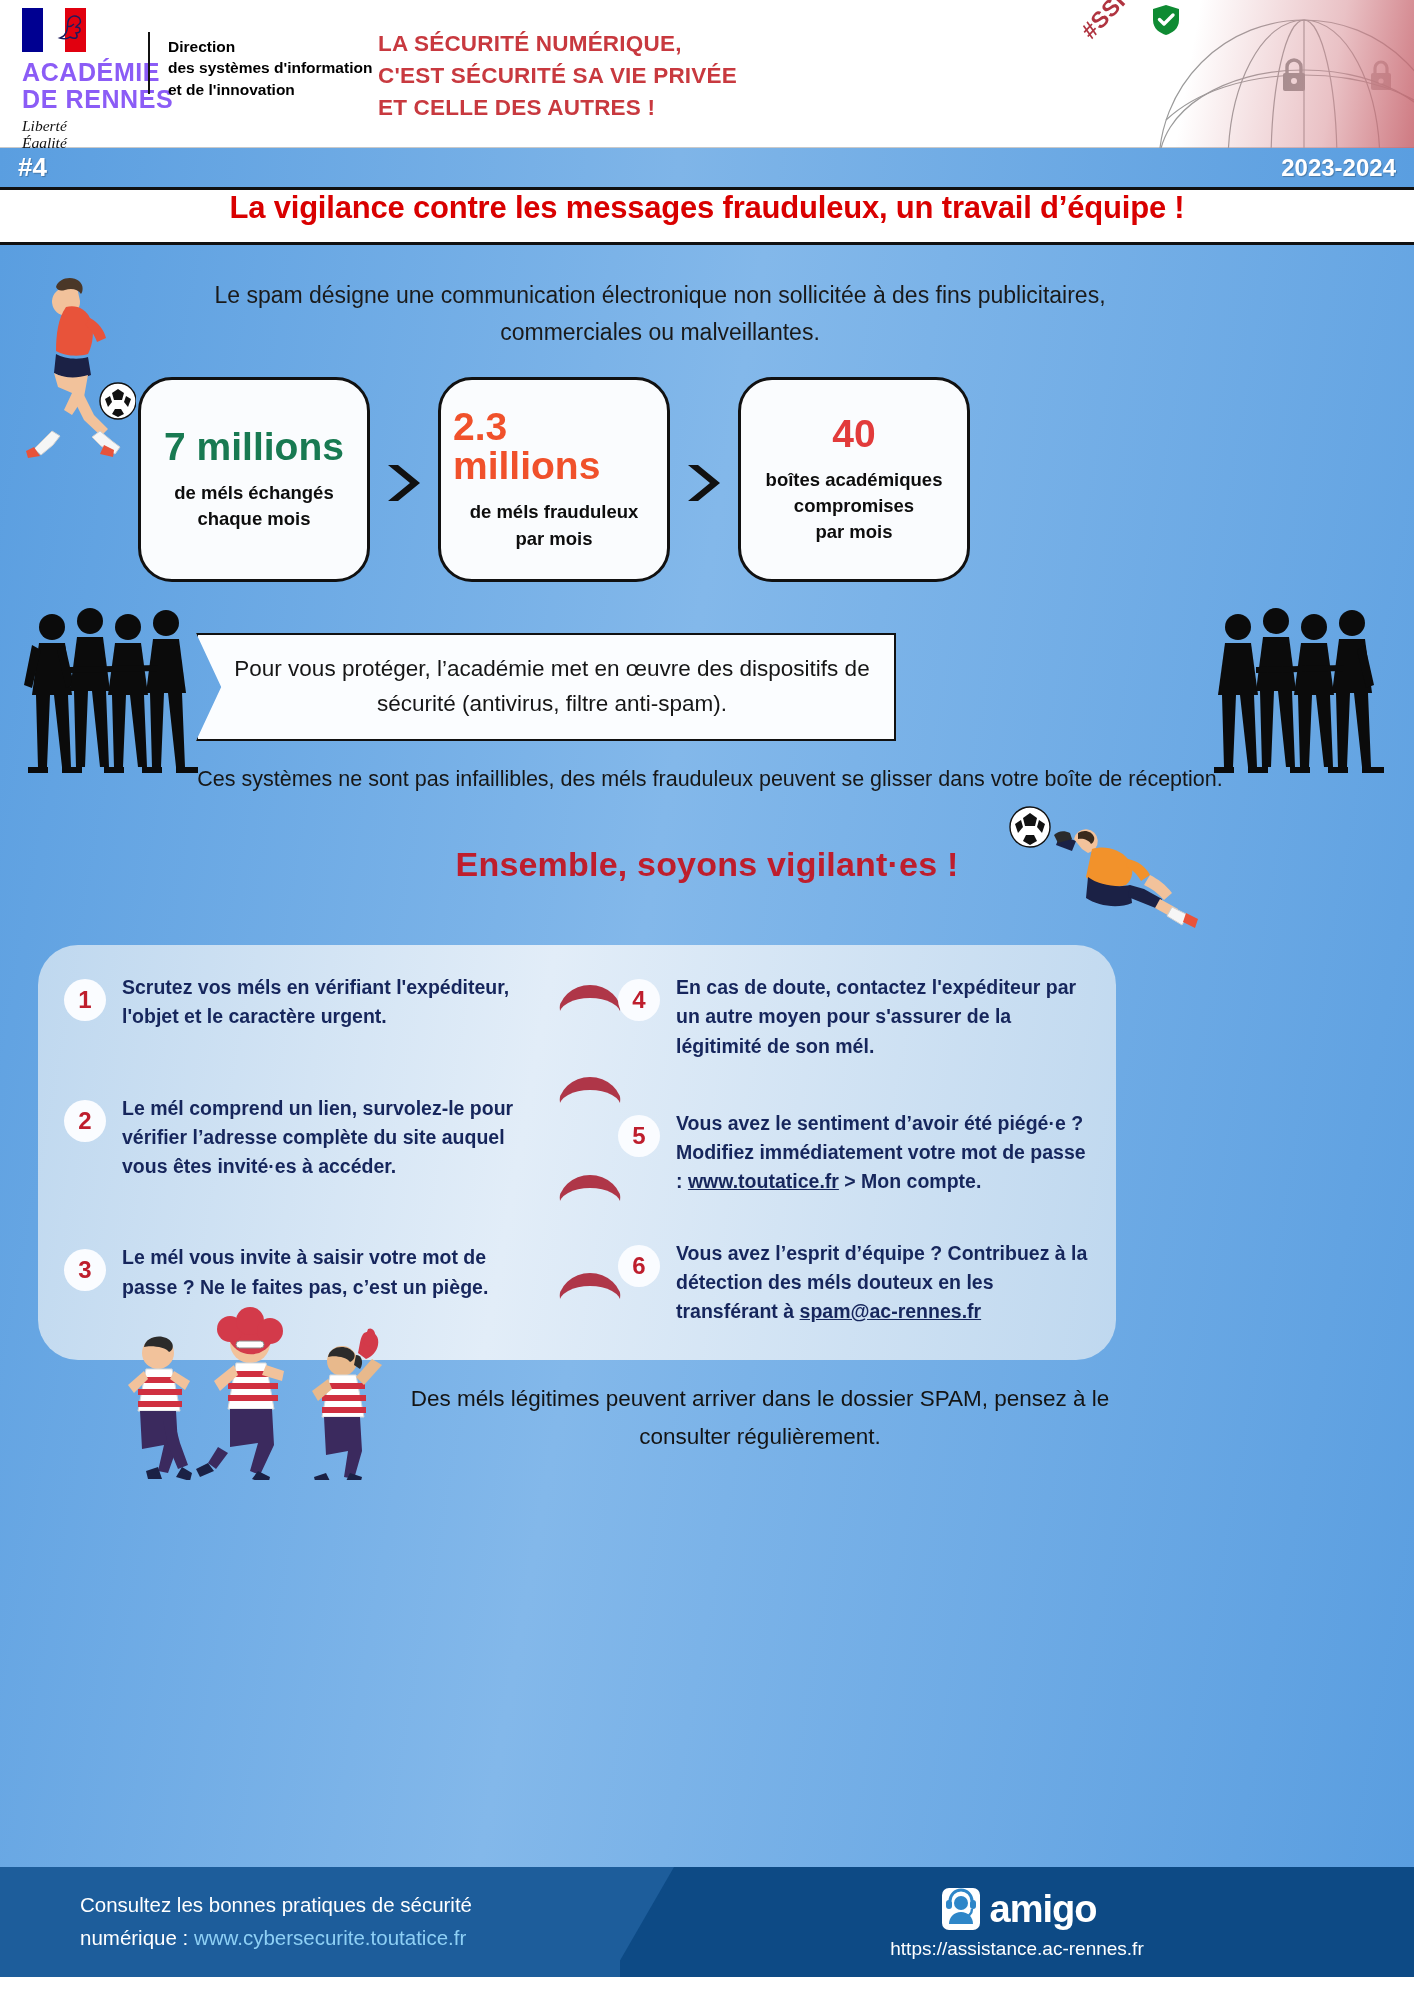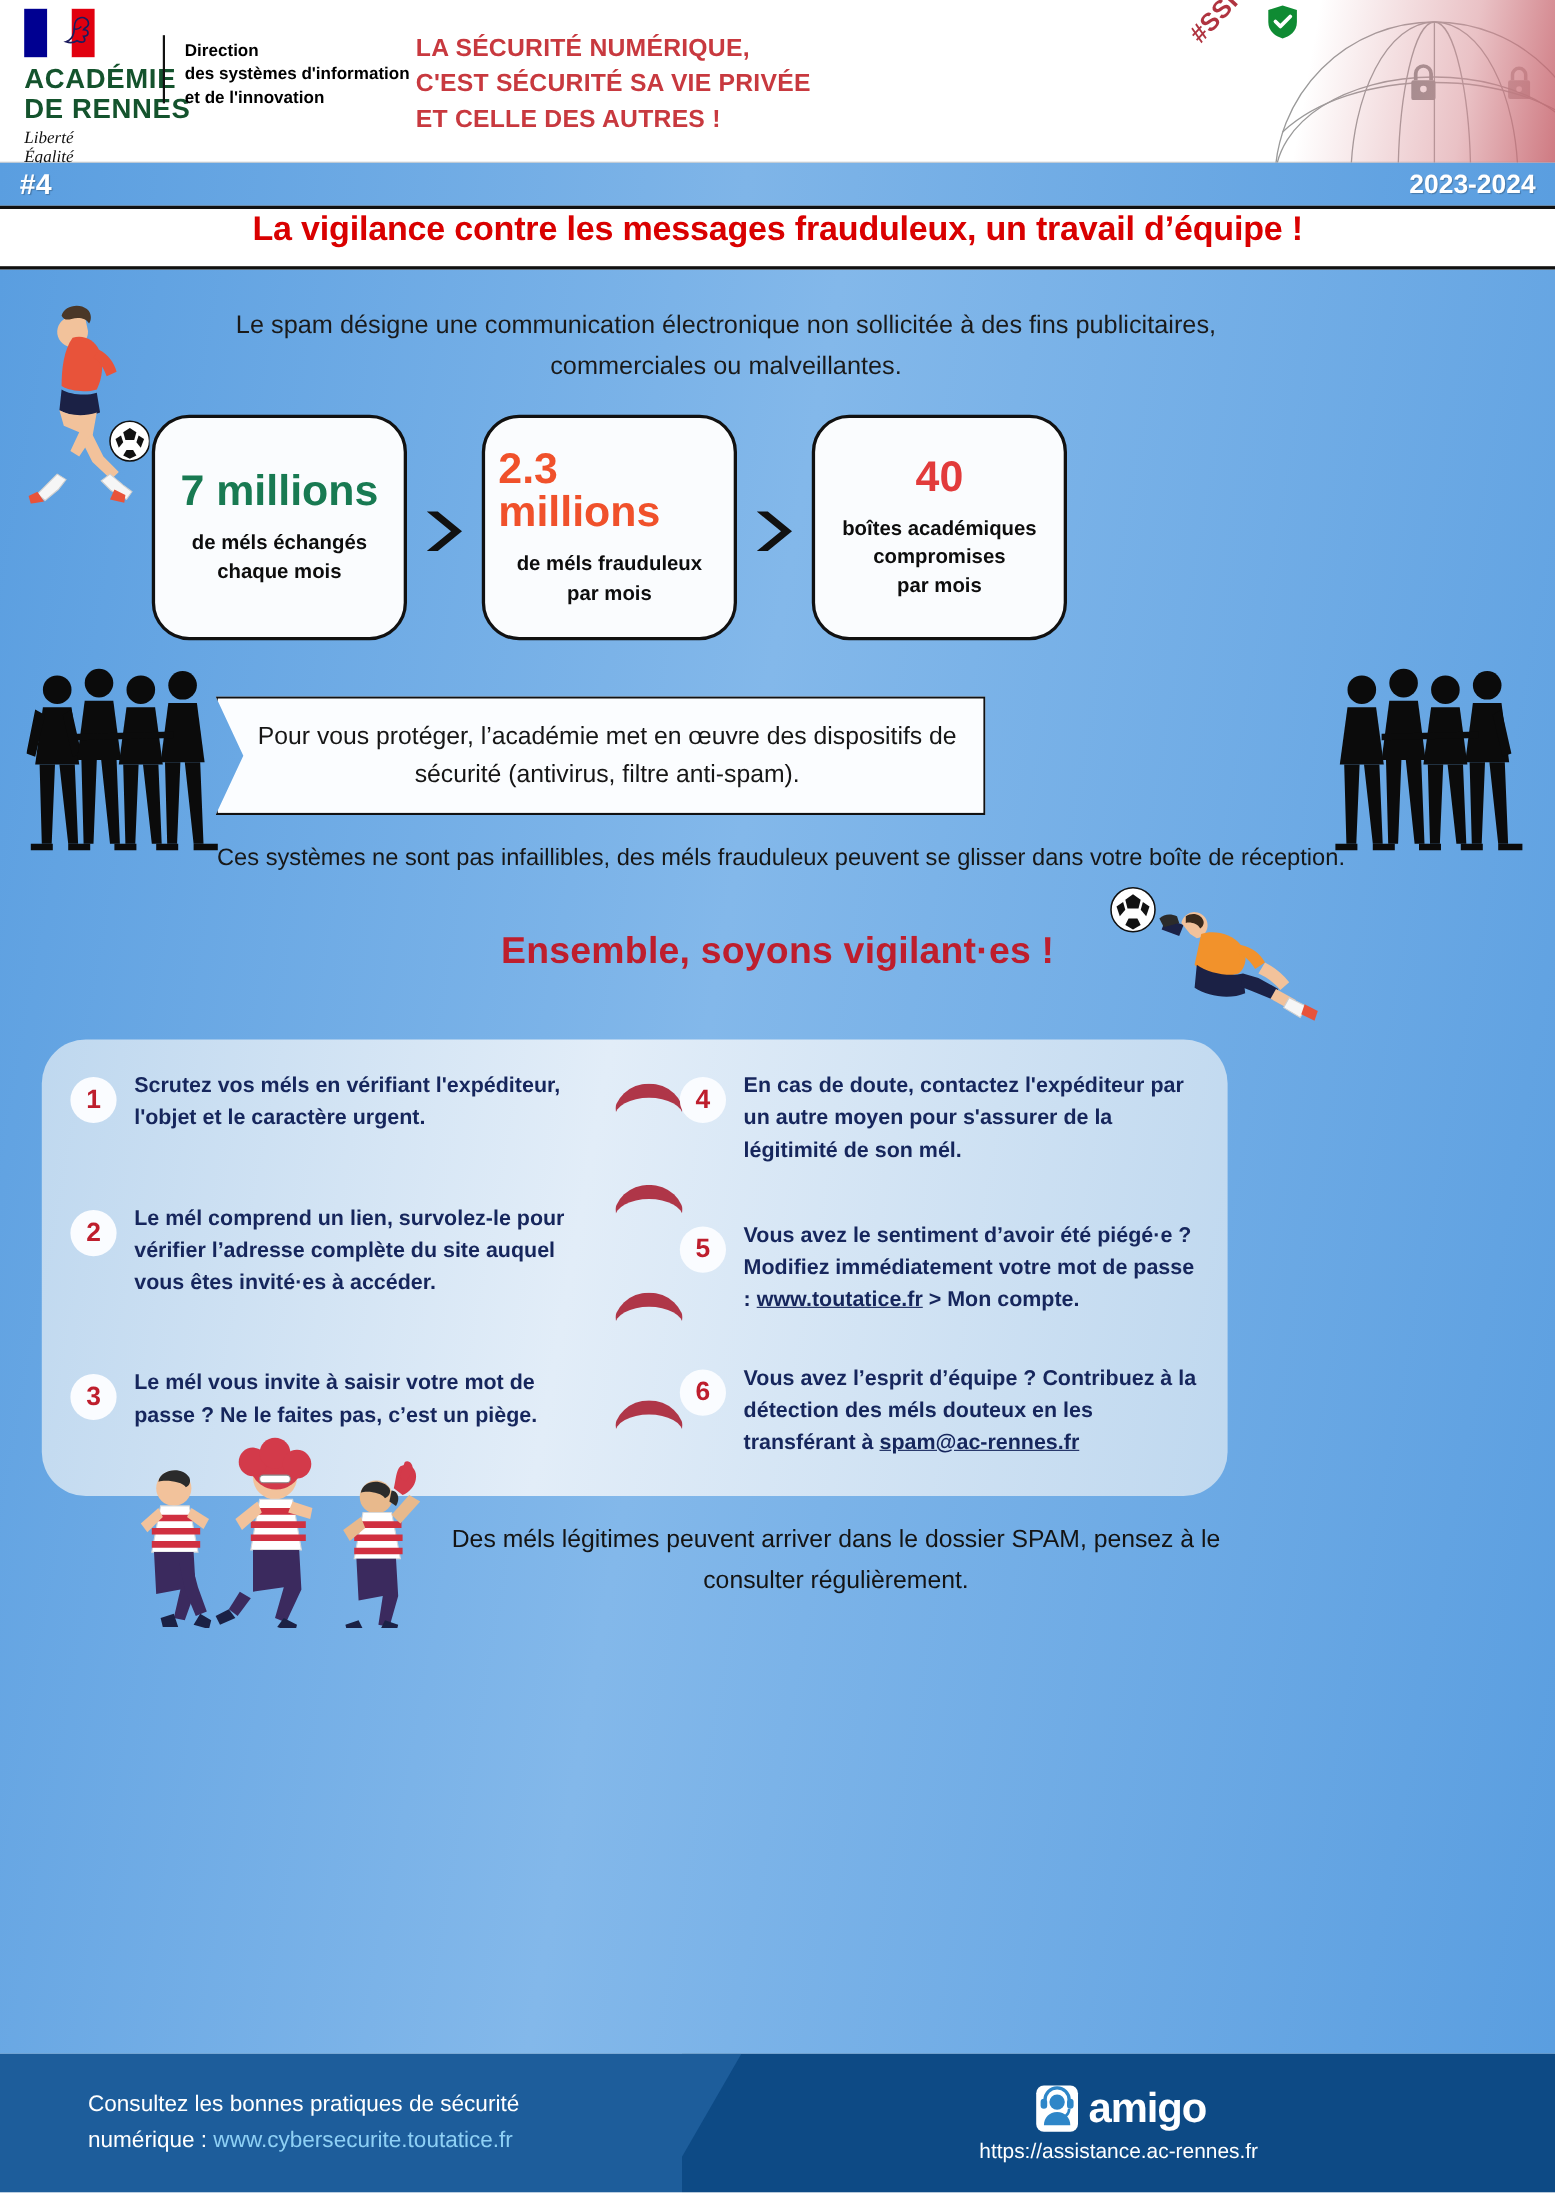--- a/index.html
+++ b/index.html
@@ -21,21 +21,21 @@
   .flag { width: 64px; height: 44px; display: flex; position: relative; }
   .flag .b { flex: 1; background: #000091; }
   .flag .w { flex: 1; background: #fff; position: relative; }
   .flag .r { flex: 1; background: #E1000F; }
   .flag .face {
     position: absolute; left: 14px; top: 4px; width: 36px; height: 34px;
     pointer-events: none;
   }
   .acad {
     font-weight: bold; font-size: 25px; letter-spacing: .6px;
-    line-height: 1.06; color: #14532d; margin-top: 7px;
+    line-height: 1.06; color: #8b5cf6; margin-top: 7px;
   }
   .devise {
     font-family: "Liberation Serif", serif; font-style: italic;
     font-size: 15.5px; line-height: 1.12; margin-top: 5px; color: #111;
   }
   .vbar {
     position: absolute; left: 148px; top: 32px;
     width: 2px; height: 62px; background: #111;
   }
   .direction {
@@ -185,21 +185,21 @@
 
   .closing {
     position: absolute; left: 370px; top: 1135px; width: 780px;
     text-align: center; font-size: 22.5px; line-height: 1.7; color: #141414;
   }
 
   
   .ill { position: absolute; }
 
   
-  .footer { position: relative; height: 126px; display: flex; }
+  .footer { position: relative; height: 110px; display: flex; }
   .foot-left {
     position: relative; flex: 0 0 620px; background: #1d5d9b;
     display: flex; align-items: center; padding-left: 80px;
   }
   .foot-left .ftxt { color: #fff; font-size: 20.5px; line-height: 1.6; max-width: 470px; }
   .foot-left .ftxt .lnk { color: #8ed0f5; text-decoration: none; }
   .foot-right {
     flex: 1; background: #0d4a85; display: flex; flex-direction: column;
     align-items: center; justify-content: center; gap: 4px;
   }

